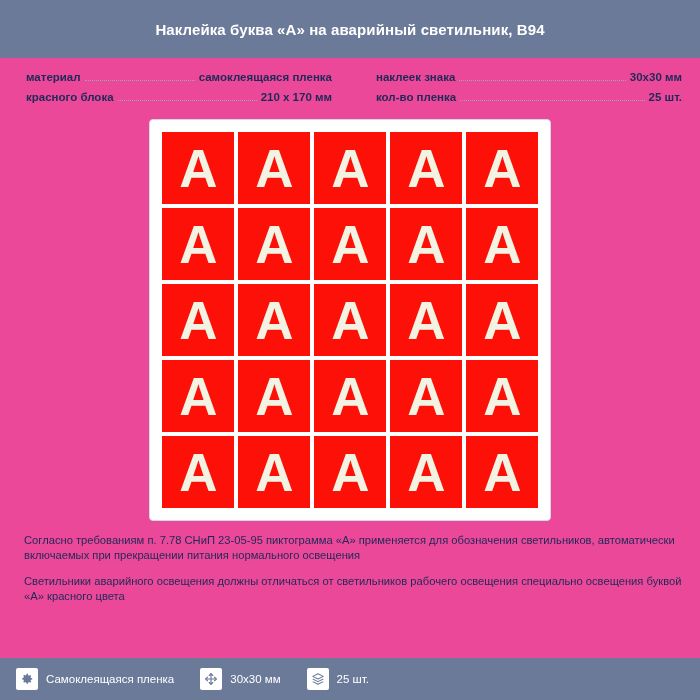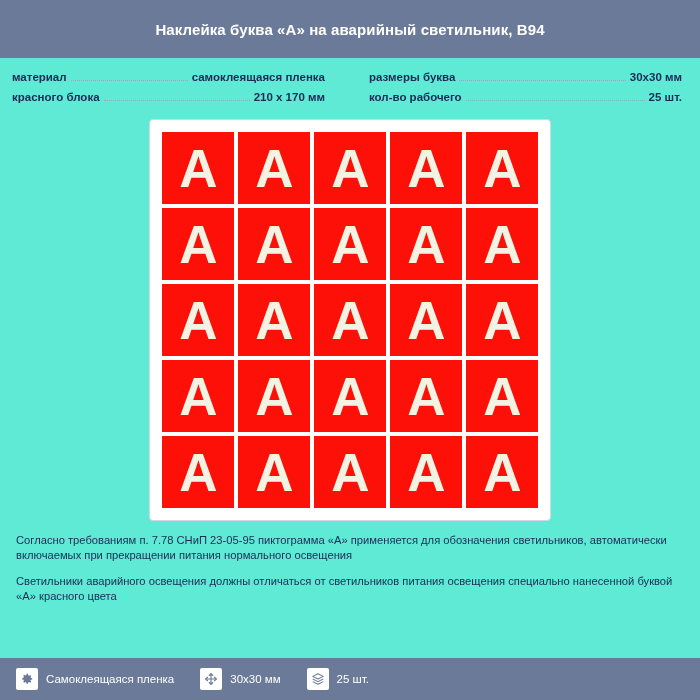--- a/index.html
+++ b/index.html
@@ -10,21 +10,21 @@
     width: 700px;
     height: 700px;
     font-family: "Liberation Sans", sans-serif;
     background: #eaf5e1;
     overflow: hidden;
   }
   .page {
     position: relative;
     width: 700px;
     height: 700px;
-    background: #5eead4;
+    background: #ec4899;
     box-sizing: border-box;
   }
 
   
   .header {
     height: 58px;
     background: #6b7a99;
     color: #ffffff;
     display: flex;
     align-items: center;
@@ -34,21 +34,21 @@
     box-sizing: border-box;
   }
   .header-title {
     font-size: 15px;
     font-weight: bold;
     letter-spacing: 0.1px;
   }
 
   
   .specs {
-    padding: 13px 18px 4px 12px;
+    padding: 13px 18px 4px 26px;
     display: flex;
     gap: 8px;
   }
   .spec-col {
     width: 50%;
     box-sizing: border-box;
   }
   .spec-col.left { padding-right: 18px; }
   .spec-col.right { padding-left: 18px; }
   .spec-row {
@@ -102,21 +102,21 @@
     font-family: "Liberation Sans", sans-serif;
     font-weight: bold;
     font-size: 53px;
     line-height: 1;
     letter-spacing: -1px;
     user-select: none;
   }
 
   
   .notes {
-    padding: 12px 16px 0 16px;
+    padding: 12px 16px 0 24px;
     color: #1c2a57;
     font-size: 11.2px;
     line-height: 1.38;
   }
   .note {
     margin-bottom: 10px;
   }
 
   
   .footer {
@@ -169,26 +169,26 @@
         <span class="spec-value">самоклеящаяся пленка</span>
       </div>
       <div class="spec-row">
         <span class="spec-label">красного блока</span>
         <span class="spec-dots"></span>
         <span class="spec-value">210 х 170 мм</span>
       </div>
     </div>
     <div class="spec-col right">
       <div class="spec-row">
-        <span class="spec-label">размеры буква</span>
+        <span class="spec-label">наклеек знака</span>
         <span class="spec-dots"></span>
         <span class="spec-value">30x30 мм</span>
       </div>
       <div class="spec-row">
-        <span class="spec-label">кол-во рабочего</span>
+        <span class="spec-label">кол-во пленка</span>
         <span class="spec-dots"></span>
         <span class="spec-value">25 шт.</span>
       </div>
     </div>
   </div>
 
   <div class="sheet-wrap">
     <div class="sheet" id="sticker-sheet" style="background: rgb(255, 255, 255);">
         <div class="tile" style="background: rgb(253, 16, 8); color: rgb(242, 243, 226);">A</div>
         <div class="tile" style="background: rgb(253, 16, 8); color: rgb(242, 243, 226);">A</div>
@@ -213,21 +213,21 @@
         <div class="tile" style="background: rgb(253, 16, 8); color: rgb(242, 243, 226);">A</div>
         <div class="tile" style="background: rgb(253, 16, 8); color: rgb(242, 243, 226);">A</div>
         <div class="tile" style="background: rgb(253, 16, 8); color: rgb(242, 243, 226);">A</div>
         <div class="tile" style="background: rgb(253, 16, 8); color: rgb(242, 243, 226);">A</div>
         <div class="tile" style="background: rgb(253, 16, 8); color: rgb(242, 243, 226);">A</div>
       </div>
   </div>
 
   <div class="notes">
     <div class="note">Согласно требованиям п. 7.78 СНиП 23-05-95 пиктограмма «А» применяется для обозначения светильников, автоматически включаемых при прекращении питания нормального освещения</div>
-    <div class="note">Светильники аварийного освещения должны отличаться от светильников питания освещения специально нанесенной буквой «А» красного цвета</div>
+    <div class="note">Светильники аварийного освещения должны отличаться от светильников рабочего освещения специально освещения буквой «А» красного цвета</div>
   </div>
 
   <div class="footer">
     <div class="footer-item">
       <span class="fi-icon">
         <svg width="14" height="14" viewBox="0 0 24 24" fill="#6b7a99">
           <path d="M12 8.5a3.5 3.5 0 100 7 3.5 3.5 0 000-7zm0 5.2a1.7 1.7 0 110-3.4 1.7 1.7 0 010 3.4z"></path>
           <path d="M21 13.2v-2.4l-2.3-.4a6.9 6.9 0 00-.7-1.7l1.3-1.9-1.7-1.7-1.9 1.3a6.9 6.9 0 00-1.7-.7L13.6 3h-2.4l-.4 2.3a6.9 6.9 0 00-1.7.7L7.2 4.7 5.5 6.4l1.3 1.9a6.9 6.9 0 00-.7 1.7L3.8 10.4v2.4l2.3.4c.16.6.4 1.17.7 1.7l-1.3 1.9 1.7 1.7 1.9-1.3c.53.3 1.1.54 1.7.7l.4 2.3h2.4l.4-2.3c.6-.16 1.17-.4 1.7-.7l1.9 1.3 1.7-1.7-1.3-1.9c.3-.53.54-1.1.7-1.7l2.3-.4z"></path>
         </svg>
       </span>

